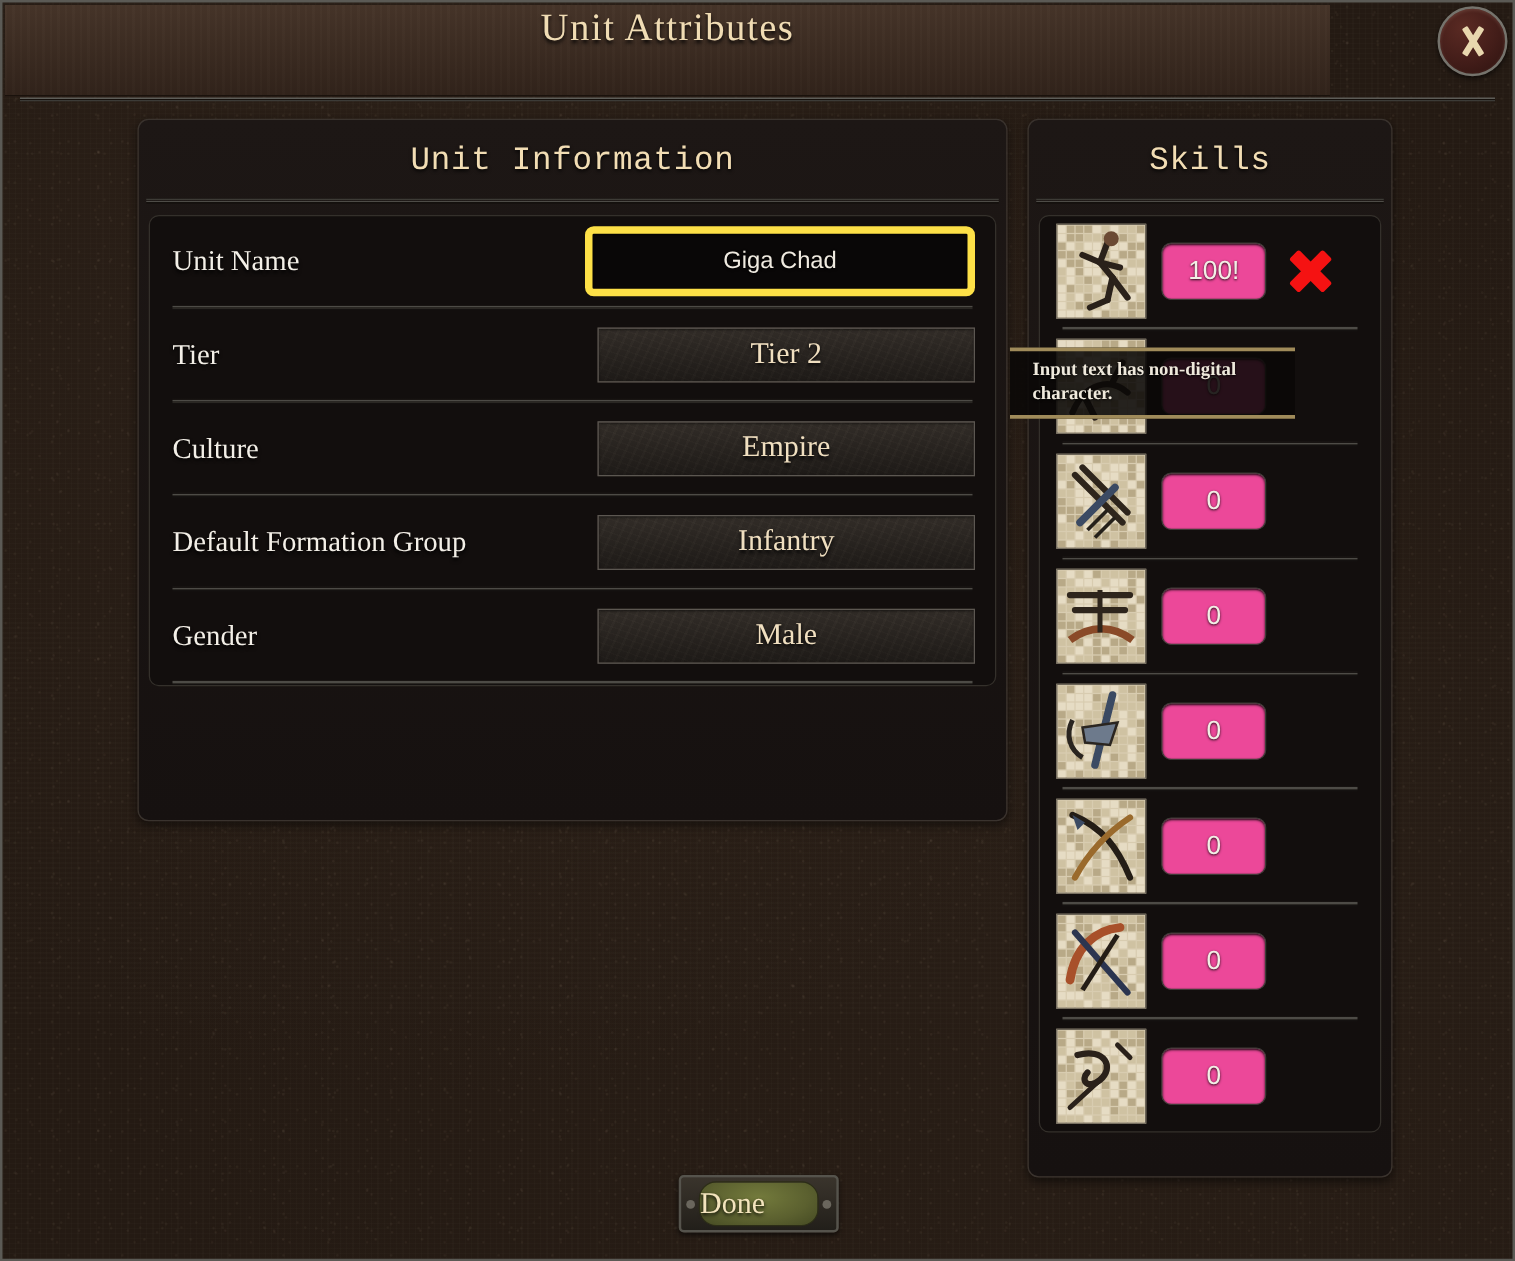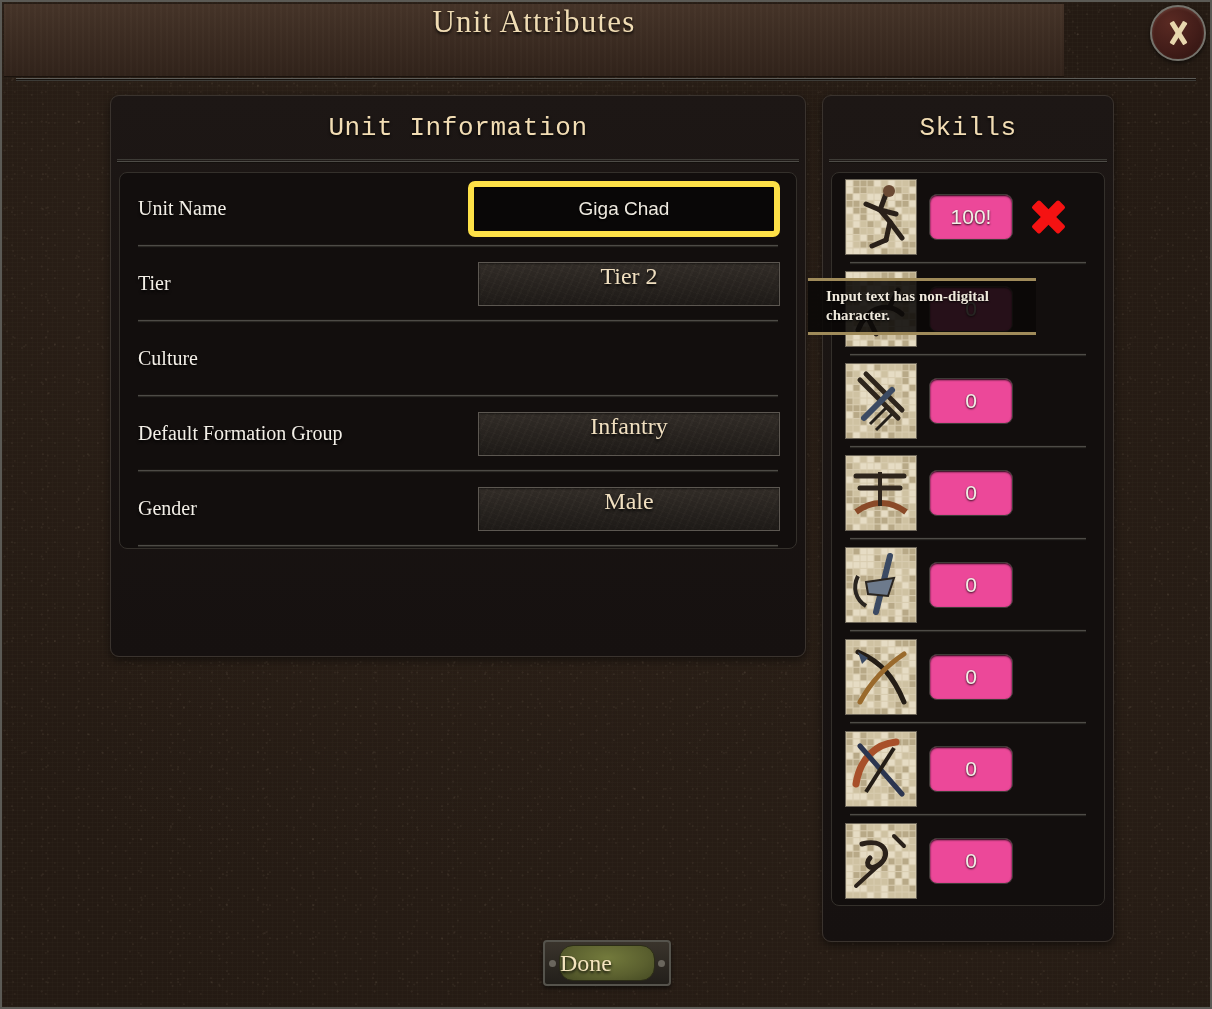--- a/index.html
+++ b/index.html
@@ -192,21 +192,21 @@
     height: 4px;
     margin: 0 18px;
     background: linear-gradient(180deg,
        #181412 0 1px,
        #4d4b46 1px 2px,
        #2a2723 2px 3px,
        #141110 3px 4px);
   }
   .ui-label {
     font-family: "Liberation Serif", serif;
-    font-size: 20px;
+    font-size: 23px;
     color: #f3efe7;
     text-shadow: 0 2px 3px rgba(0,0,0,0.9);
     white-space: nowrap;
   }
   .text-input {
     width: 300px;
     height: 44px;
     border-radius: 7px;
     background: #090707;
     border: 6px solid #fde047;
@@ -225,20 +225,21 @@
   .dropdown {
     width: 300px;
     height: 42px;
     border: 1px solid #5c5751;
     background:
       linear-gradient(180deg, rgba(255,240,215,0.035), rgba(0,0,0,0.30)),
       repeating-linear-gradient(115deg, rgba(220,205,180,0.028) 0 2px, transparent 2px 7px),
       repeating-linear-gradient(20deg, rgba(200,185,160,0.022) 0 1px, transparent 1px 5px),
       #2a2521;
     display: flex;
+    align-items: center;
     justify-content: center;
     cursor: pointer;
     box-shadow: inset 0 1px 2px rgba(0,0,0,0.5);
   }
   .dropdown span {
     font-family: "Liberation Serif", serif;
     font-size: 24px;
     color: #f0dfc0;
     text-shadow: 0 2px 3px rgba(0,0,0,0.95);
   }
@@ -406,20 +407,23 @@
           <div class="row-sep"></div>
           <div class="ui-row">
             <div class="ui-label">Tier</div>
             <div class="dropdown">
               <span>Tier 2</span>
             </div>
           </div>
           <div class="row-sep"></div>
           <div class="ui-row">
             <div class="ui-label">Culture</div>
+            <div class="dropdown">
+              <span>Empire</span>
+            </div>
           </div>
           <div class="row-sep"></div>
           <div class="ui-row">
             <div class="ui-label">Default Formation Group</div>
             <div class="dropdown">
               <span>Infantry</span>
             </div>
           </div>
           <div class="row-sep"></div>
           <div class="ui-row">

